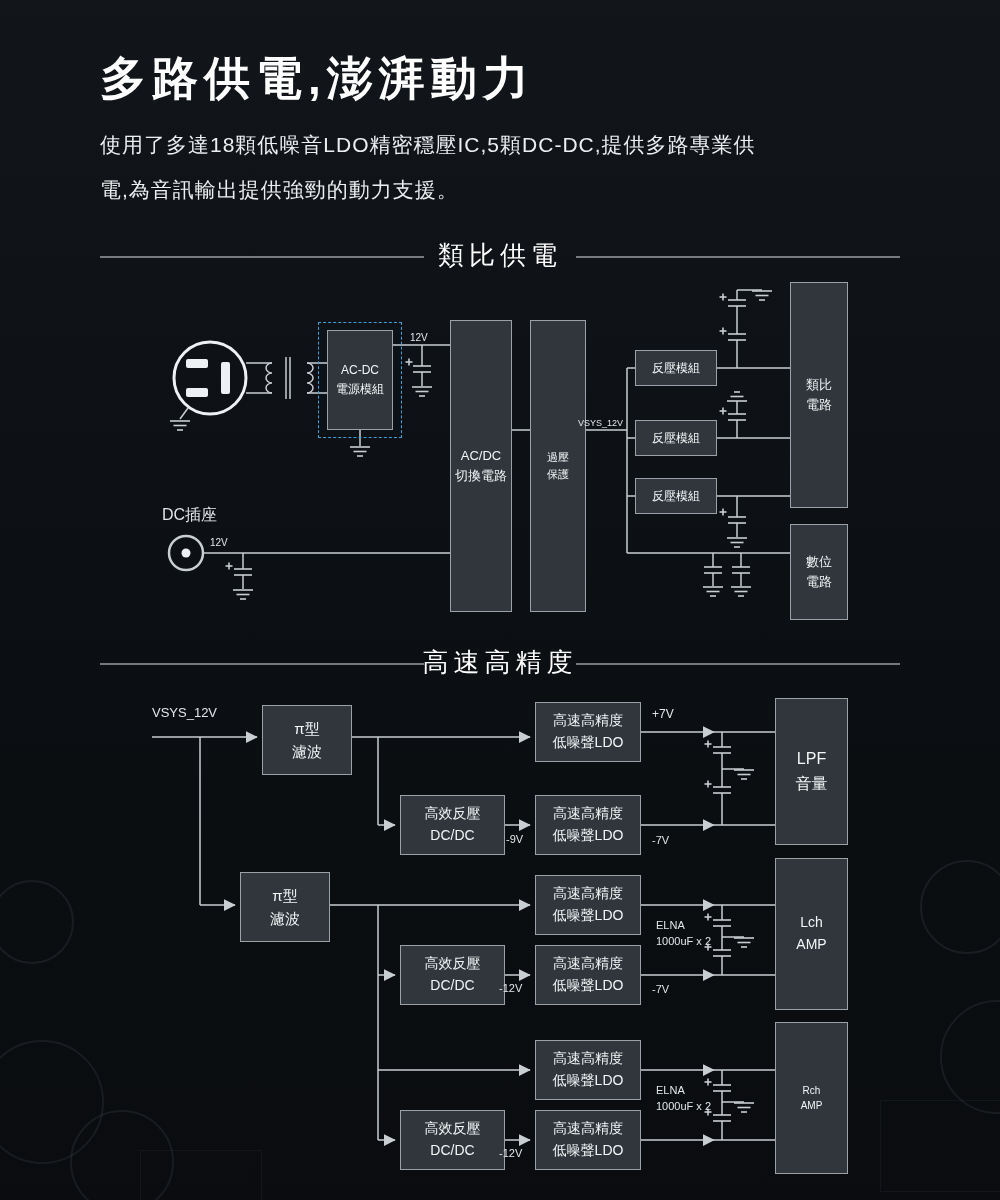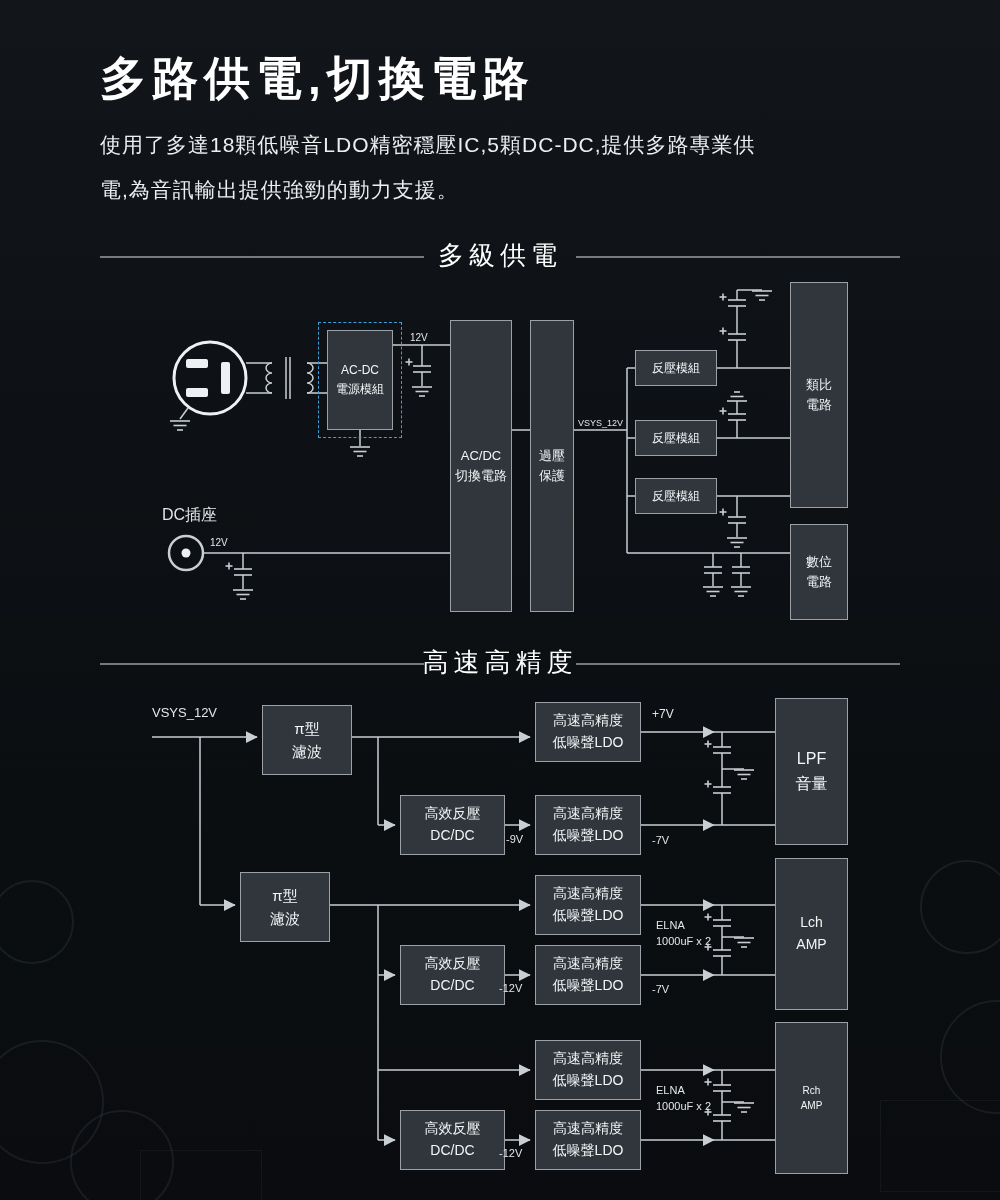--- a/index.html
+++ b/index.html
@@ -201,33 +201,33 @@
         <use href="#plus" x="708" y="947"></use>
       <use href="#gnd" x="744" y="938"></use>
       <use href="#cap" x="722" y="1085"></use>
         <use href="#plus" x="708" y="1082"></use>
       <use href="#cap" x="722" y="1115"></use>
         <use href="#plus" x="708" y="1112"></use>
       <use href="#gnd" x="744" y="1103"></use>
     </g>
   </svg>
 
-  <div class="title">多路供電,切換電路</div>
+  <div class="title">多路供電,澎湃動力</div>
   <div class="subtitle">使用了多達18顆低噪音LDO精密穩壓IC,5顆DC-DC,提供多路專業供
 電,為音訊輸出提供強勁的動力支援。</div>
 
-  <div class="section-title" style="top:238px">多級供電</div>
+  <div class="section-title" style="top:238px">類比供電</div>
   <div class="section-title" style="top:645px">高速高精度</div>
 
   <div class="dashed-outline" style="left:318px;top:322px;width:84px;height:116px"></div>
   <div class="box" style="left:327px;top:330px;width:66px;height:100px;font-size:12px">AC-DC
 電源模組</div>
   <div class="box" style="left:450px;top:320px;width:62px;height:292px;font-size:13px">AC/DC
 切換電路</div>
-  <div class="box" style="left:530px;top:320px;width:44px;height:292px;font-size:13px">過壓
+  <div class="box" style="left:530px;top:320px;width:56px;height:292px;font-size:11px">過壓
 保護</div>
   <div class="box" style="left:635px;top:350px;width:82px;height:36px;font-size:12px">反壓模組</div>
   <div class="box" style="left:635px;top:420px;width:82px;height:36px;font-size:12px">反壓模組</div>
   <div class="box" style="left:635px;top:478px;width:82px;height:36px;font-size:12px">反壓模組</div>
   <div class="box" style="left:790px;top:282px;width:58px;height:226px;font-size:13px">類比
 電路</div>
   <div class="box" style="left:790px;top:524px;width:58px;height:96px;font-size:13px">數位
 電路</div>
 
   <div class="lbl" style="left:410px;top:331px;font-size:10px">12V</div>

